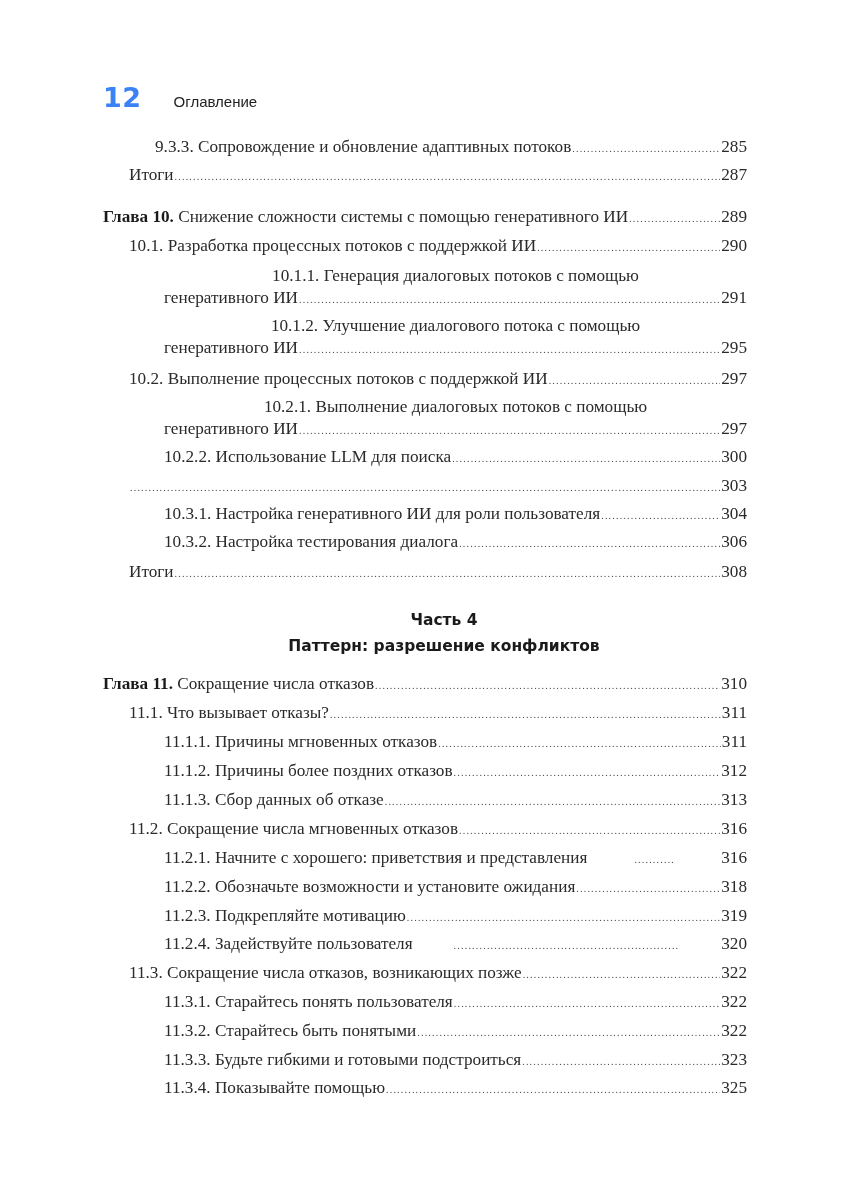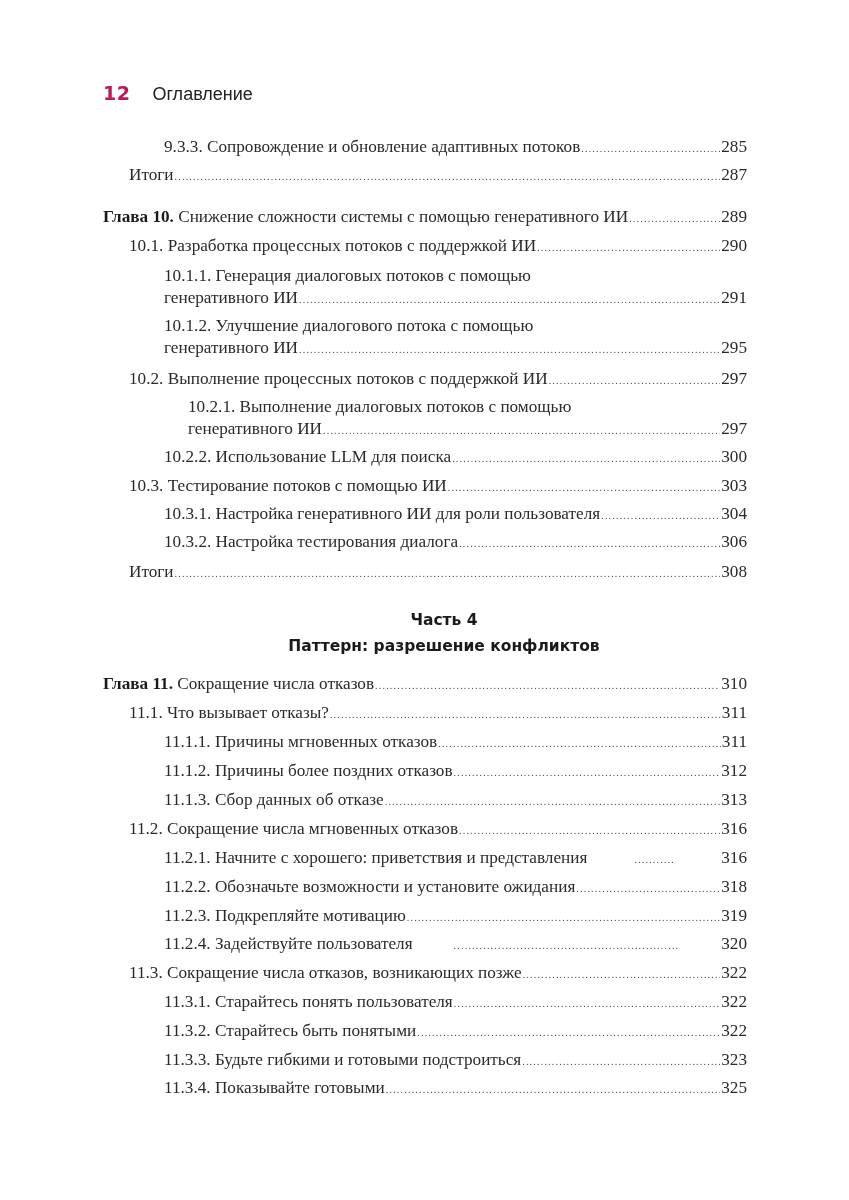--- a/index.html
+++ b/index.html
@@ -1,53 +1,53 @@
 <!DOCTYPE html>
 <html><head>
 <meta charset="utf-8">
 <style>
   html, body { margin: 0; padding: 0; }
   body {
     width: 849px; height: 1200px; background: #ffffff; position: relative; overflow: hidden;
     color: #222222;
   }
   .page-header { position: absolute; left: 103px; top: 82px; height: 30px; display: flex; align-items: baseline; }
-  .page-num { font-family: "DejaVu Sans", sans-serif; font-weight: bold; font-size: 19px; color: #be185d; letter-spacing: 0.5px; }
-  .running-title { font-family: "Liberation Sans", sans-serif; font-size: 18px; margin-left: 22px; color: #222; }
+  .page-num { font-family: "DejaVu Sans", sans-serif; font-weight: bold; font-size: 27px; color: #3b82f6; letter-spacing: 0.5px; }
+  .running-title { font-family: "Liberation Sans", sans-serif; font-size: 15px; margin-left: 32px; color: #222; }
 
   .toc { position: absolute; left: 0; top: 0; width: 849px; }
   .entry {
     position: absolute; right: 102px; font-family: "Liberation Serif", serif; font-size: 17.2px;
     color: #2a2a2a; line-height: 22px; display: flex; align-items: flex-end;
   }
   .entry .title { white-space: nowrap; }
   .entry .title b { font-weight: bold; color: #1a1a1a; }
   .entry .dots { flex: 1; overflow: hidden; white-space: nowrap; margin: 0 1px; letter-spacing: 1.2px; font-size: 10px; line-height: 18px; color: #444; }
   .entry .dots::before { content: "................................................................................................................................................................................................................"; }
   .entry .page { white-space: nowrap; }
   .entry.two-line { flex-direction: column; align-items: stretch; }
-  .entry.two-line .line1 { white-space: nowrap; }
+  .entry.two-line .line1 { white-space: nowrap; text-align: center; }
   .entry.two-line .line2 { display: flex; align-items: flex-end; }
 
   .part-heading {
     position: absolute; left: 0; width: 824px; text-align: center;
     font-family: "DejaVu Sans", sans-serif; font-weight: bold; color: #1a1a1a; font-size: 15.5px; line-height: 26px; margin-left: 32px;
   }
 </style>
 </head>
 <body>
 
 <div class="page-header">
   <span class="page-num">12</span>
   <span class="running-title">Оглавление</span>
 </div>
 
 <div class="toc">
 
-  <div class="entry" style="left:164px; top:136px;">
+  <div class="entry" style="left:155px; top:136px;">
     <span class="title">9.3.3. Сопровождение и обновление адаптивных потоков</span>
     <span class="dots"></span>
     <span class="page">285</span>
   </div>
   <div class="entry" style="left:129px; top:164px;">
     <span class="title">Итоги</span>
     <span class="dots"></span>
     <span class="page">287</span>
   </div>
 
@@ -75,35 +75,34 @@
       <span class="title">генеративного ИИ</span>
       <span class="dots"></span>
       <span class="page">295</span>
     </span>
   </div>
   <div class="entry" style="left:129px; top:368px;">
     <span class="title">10.2. Выполнение процессных потоков с поддержкой ИИ</span>
     <span class="dots"></span>
     <span class="page">297</span>
   </div>
-  <div class="entry two-line" style="left:164px; top:396px;margin-left:24px;">
+  <div class="entry two-line" style="left:164px; top:396px;">
     <span class="line1">10.2.1. Выполнение диалоговых потоков с помощью</span>
     <span class="line2">
       <span class="title">генеративного ИИ</span>
       <span class="dots"></span>
       <span class="page">297</span>
     </span>
   </div>
   <div class="entry" style="left:164px; top:446px;">
     <span class="title">10.2.2. Использование LLM для поиска</span>
     <span class="dots"></span>
     <span class="page">300</span>
   </div>
   <div class="entry" style="left:129px; top:475px;">
-    <span class="title">10.3. Тестирование потоков с помощью ИИ</span>
     <span class="dots"></span>
     <span class="page">303</span>
   </div>
   <div class="entry" style="left:164px; top:503px;">
     <span class="title">10.3.1. Настройка генеративного ИИ для роли пользователя</span>
     <span class="dots"></span>
     <span class="page">304</span>
   </div>
   <div class="entry" style="left:164px; top:531px;">
     <span class="title">10.3.2. Настройка тестирования диалога</span>
@@ -183,17 +182,17 @@
     <span class="title">11.3.2. Старайтесь быть понятыми</span>
     <span class="dots"></span>
     <span class="page">322</span>
   </div>
   <div class="entry" style="left:164px; top:1049px;justify-content:flex-end;">
     <span class="title">11.3.3. Будьте гибкими и готовыми подстроиться</span>
     <span class="dots"></span>
     <span class="page">323</span>
   </div>
   <div class="entry" style="left:164px; top:1077px;">
-    <span class="title">11.3.4. Показывайте готовыми</span>
+    <span class="title">11.3.4. Показывайте помощью</span>
     <span class="dots"></span>
     <span class="page">325</span>
   </div>
 </div>
 
 </body></html>

